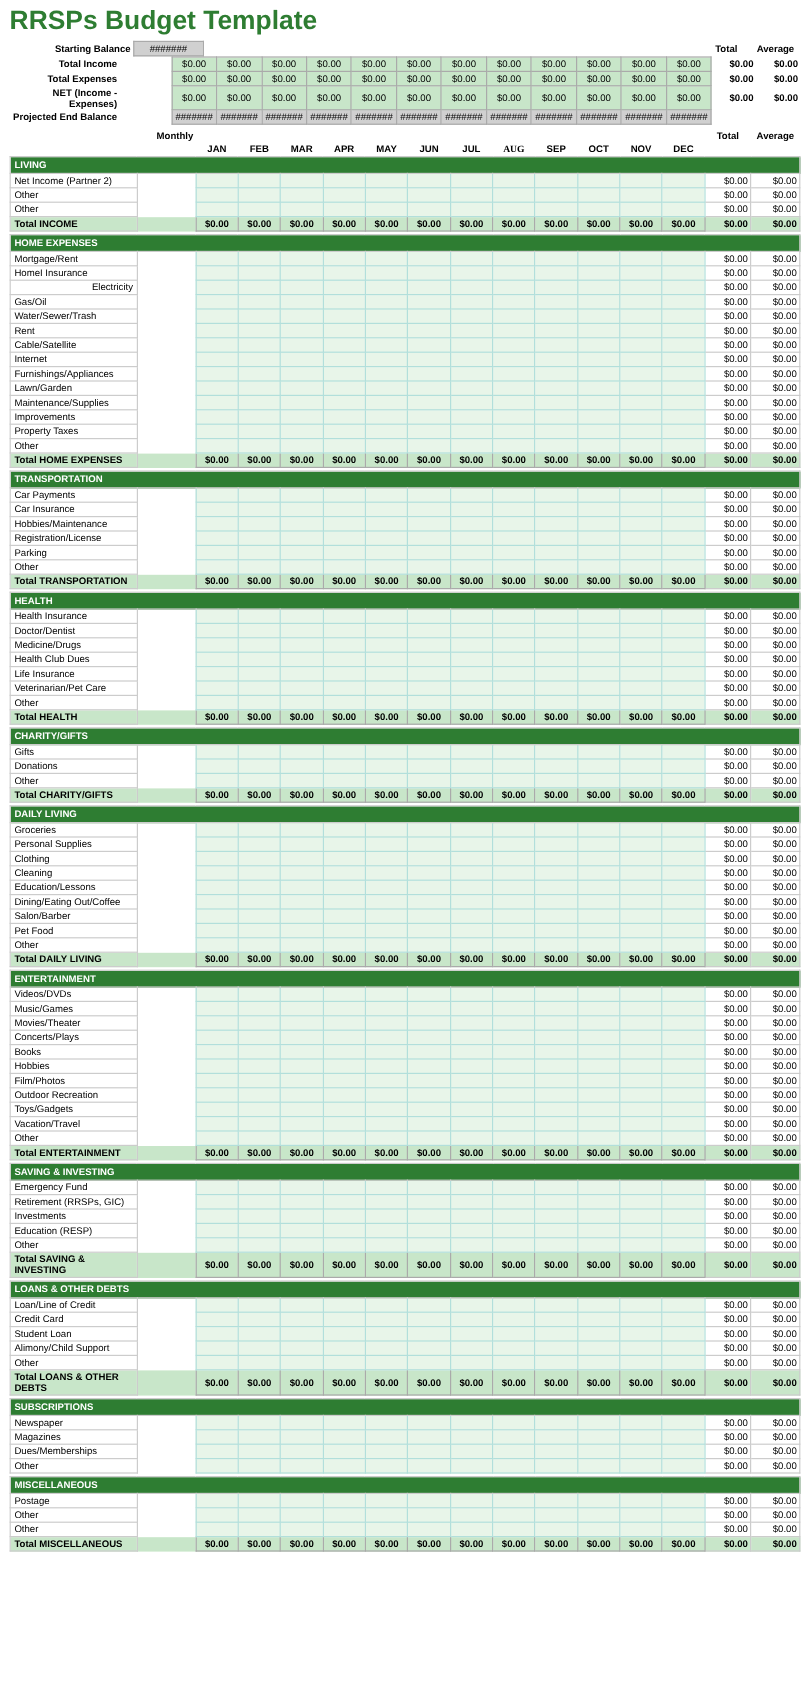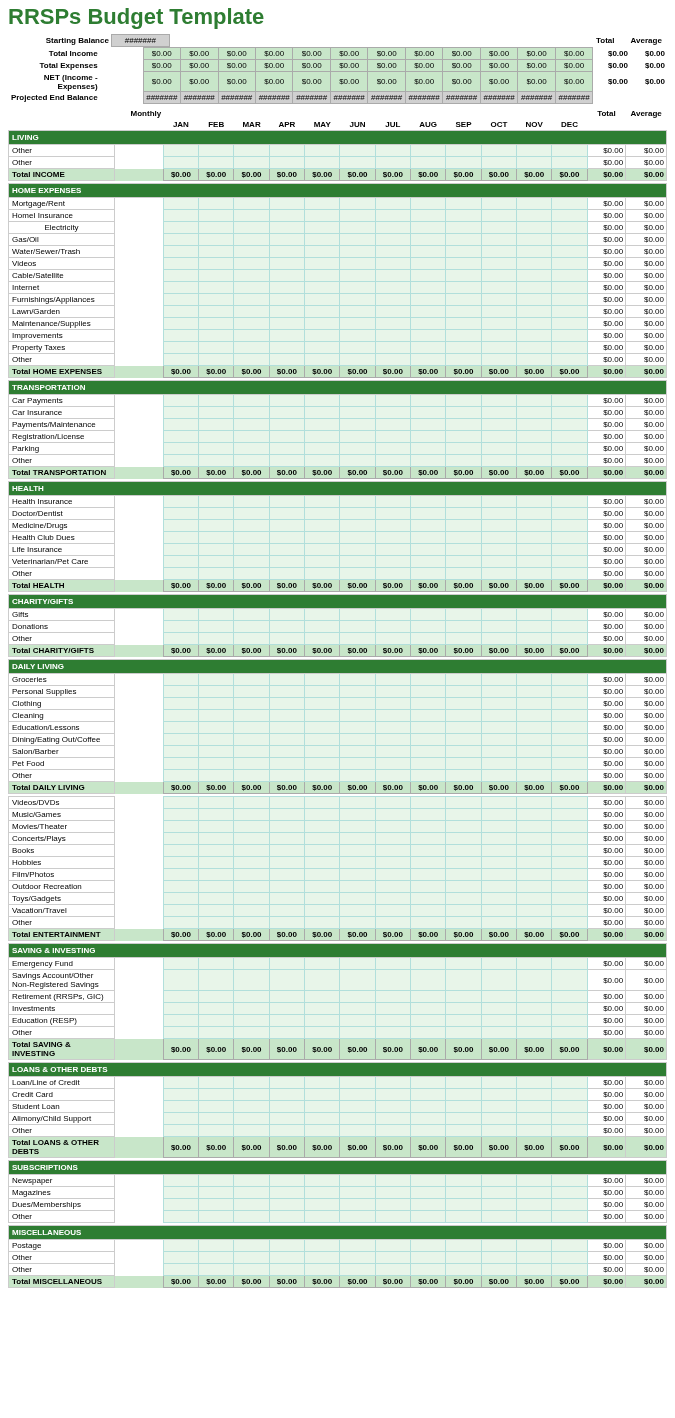--- a/index.html
+++ b/index.html
@@ -178,34 +178,52 @@
       <tr>
         <th style="width:110px;border:none;"></th>
         <th style="width:60px;border:none;"></th>
         <th id="month-jan" style="text-align:center;font-weight:bold;font-size:8px;border:none;width:38px;">JAN</th>
         <th style="text-align:center;font-weight:bold;font-size:8px;border:none;width:38px;">FEB</th>
         <th style="text-align:center;font-weight:bold;font-size:8px;border:none;width:38px;">MAR</th>
         <th style="text-align:center;font-weight:bold;font-size:8px;border:none;width:38px;">APR</th>
         <th style="text-align:center;font-weight:bold;font-size:8px;border:none;width:38px;">MAY</th>
         <th style="text-align:center;font-weight:bold;font-size:8px;border:none;width:38px;">JUN</th>
         <th style="text-align:center;font-weight:bold;font-size:8px;border:none;width:38px;">JUL</th>
-        <th style="text-align:center;font-weight:bold;font-size:8px;border:none;width:38px;">AUG</th>
+        <th style="text-align:center;font-weight:bold;font-size:8px;border:none;width:38px;font-family:Liberation Serif, serif;">AUG</th>
         <th style="text-align:center;font-weight:bold;font-size:8px;border:none;width:38px;">SEP</th>
         <th style="text-align:center;font-weight:bold;font-size:8px;border:none;width:38px;">OCT</th>
         <th style="text-align:center;font-weight:bold;font-size:8px;border:none;width:38px;">NOV</th>
         <th style="text-align:center;font-weight:bold;font-size:8px;border:none;width:38px;">DEC</th>
         <th style="text-align:center;font-weight:bold;font-size:8px;border:none;width:42px;"></th>
         <th style="text-align:center;font-weight:bold;font-size:8px;border:none;width:42px;"></th>
       </tr>
     </thead>
     <tbody id="main-body">
     <tr>
           <td colspan="16" style="background: rgb(46, 125, 50); color: rgb(255, 255, 255); font-weight: bold; font-size: 8px; padding: 2px 3px;">LIVING</td>
         </tr>
         <tr>
+          <td style="font-size: 8px; padding: 1px 3px; text-align: left;">Net Income (Partner 2)</td>
+          <td style="border: none;"></td>
+          <td style="background: rgb(232, 245, 233); border: 1px solid rgb(178, 223, 219); font-size: 8px; padding: 1px 2px;"></td>
+          <td style="background: rgb(232, 245, 233); border: 1px solid rgb(178, 223, 219); font-size: 8px; padding: 1px 2px;"></td>
+          <td style="background: rgb(232, 245, 233); border: 1px solid rgb(178, 223, 219); font-size: 8px; padding: 1px 2px;"></td>
+          <td style="background: rgb(232, 245, 233); border: 1px solid rgb(178, 223, 219); font-size: 8px; padding: 1px 2px;"></td>
+          <td style="background: rgb(232, 245, 233); border: 1px solid rgb(178, 223, 219); font-size: 8px; padding: 1px 2px;"></td>
+          <td style="background: rgb(232, 245, 233); border: 1px solid rgb(178, 223, 219); font-size: 8px; padding: 1px 2px;"></td>
+          <td style="background: rgb(232, 245, 233); border: 1px solid rgb(178, 223, 219); font-size: 8px; padding: 1px 2px;"></td>
+          <td style="background: rgb(232, 245, 233); border: 1px solid rgb(178, 223, 219); font-size: 8px; padding: 1px 2px;"></td>
+          <td style="background: rgb(232, 245, 233); border: 1px solid rgb(178, 223, 219); font-size: 8px; padding: 1px 2px;"></td>
+          <td style="background: rgb(232, 245, 233); border: 1px solid rgb(178, 223, 219); font-size: 8px; padding: 1px 2px;"></td>
+          <td style="background: rgb(232, 245, 233); border: 1px solid rgb(178, 223, 219); font-size: 8px; padding: 1px 2px;"></td>
+          <td style="background: rgb(232, 245, 233); border: 1px solid rgb(178, 223, 219); font-size: 8px; padding: 1px 2px;"></td>
+          <td style="text-align: right; font-size: 8px; padding: 1px 2px;">$0.00</td>
+          <td style="text-align: right; font-size: 8px; padding: 1px 2px;">$0.00</td>
+        </tr>
+        <tr>
           <td style="font-size: 8px; padding: 1px 3px; text-align: left;">Other</td>
           <td style="border: none;"></td>
           <td style="background: rgb(232, 245, 233); border: 1px solid rgb(178, 223, 219); font-size: 8px; padding: 1px 2px;"></td>
           <td style="background: rgb(232, 245, 233); border: 1px solid rgb(178, 223, 219); font-size: 8px; padding: 1px 2px;"></td>
           <td style="background: rgb(232, 245, 233); border: 1px solid rgb(178, 223, 219); font-size: 8px; padding: 1px 2px;"></td>
           <td style="background: rgb(232, 245, 233); border: 1px solid rgb(178, 223, 219); font-size: 8px; padding: 1px 2px;"></td>
           <td style="background: rgb(232, 245, 233); border: 1px solid rgb(178, 223, 219); font-size: 8px; padding: 1px 2px;"></td>
           <td style="background: rgb(232, 245, 233); border: 1px solid rgb(178, 223, 219); font-size: 8px; padding: 1px 2px;"></td>
           <td style="background: rgb(232, 245, 233); border: 1px solid rgb(178, 223, 219); font-size: 8px; padding: 1px 2px;"></td>
           <td style="background: rgb(232, 245, 233); border: 1px solid rgb(178, 223, 219); font-size: 8px; padding: 1px 2px;"></td>
@@ -288,21 +306,21 @@
           <td style="background: rgb(232, 245, 233); border: 1px solid rgb(178, 223, 219); font-size: 8px; padding: 1px 2px;"></td>
           <td style="background: rgb(232, 245, 233); border: 1px solid rgb(178, 223, 219); font-size: 8px; padding: 1px 2px;"></td>
           <td style="background: rgb(232, 245, 233); border: 1px solid rgb(178, 223, 219); font-size: 8px; padding: 1px 2px;"></td>
           <td style="background: rgb(232, 245, 233); border: 1px solid rgb(178, 223, 219); font-size: 8px; padding: 1px 2px;"></td>
           <td style="background: rgb(232, 245, 233); border: 1px solid rgb(178, 223, 219); font-size: 8px; padding: 1px 2px;"></td>
           <td style="background: rgb(232, 245, 233); border: 1px solid rgb(178, 223, 219); font-size: 8px; padding: 1px 2px;"></td>
           <td style="text-align: right; font-size: 8px; padding: 1px 2px;">$0.00</td>
           <td style="text-align: right; font-size: 8px; padding: 1px 2px;">$0.00</td>
         </tr>
         <tr>
-          <td style="font-size: 8px; padding: 1px 3px; text-align: center;">Electricity</td>
+          <td style="font-size: 8px; padding: 1px 3px; text-align: right;">Electricity</td>
           <td style="border: none;"></td>
           <td style="background: rgb(232, 245, 233); border: 1px solid rgb(178, 223, 219); font-size: 8px; padding: 1px 2px;"></td>
           <td style="background: rgb(232, 245, 233); border: 1px solid rgb(178, 223, 219); font-size: 8px; padding: 1px 2px;"></td>
           <td style="background: rgb(232, 245, 233); border: 1px solid rgb(178, 223, 219); font-size: 8px; padding: 1px 2px;"></td>
           <td style="background: rgb(232, 245, 233); border: 1px solid rgb(178, 223, 219); font-size: 8px; padding: 1px 2px;"></td>
           <td style="background: rgb(232, 245, 233); border: 1px solid rgb(178, 223, 219); font-size: 8px; padding: 1px 2px;"></td>
           <td style="background: rgb(232, 245, 233); border: 1px solid rgb(178, 223, 219); font-size: 8px; padding: 1px 2px;"></td>
           <td style="background: rgb(232, 245, 233); border: 1px solid rgb(178, 223, 219); font-size: 8px; padding: 1px 2px;"></td>
           <td style="background: rgb(232, 245, 233); border: 1px solid rgb(178, 223, 219); font-size: 8px; padding: 1px 2px;"></td>
           <td style="background: rgb(232, 245, 233); border: 1px solid rgb(178, 223, 219); font-size: 8px; padding: 1px 2px;"></td>
@@ -342,21 +360,21 @@
           <td style="background: rgb(232, 245, 233); border: 1px solid rgb(178, 223, 219); font-size: 8px; padding: 1px 2px;"></td>
           <td style="background: rgb(232, 245, 233); border: 1px solid rgb(178, 223, 219); font-size: 8px; padding: 1px 2px;"></td>
           <td style="background: rgb(232, 245, 233); border: 1px solid rgb(178, 223, 219); font-size: 8px; padding: 1px 2px;"></td>
           <td style="background: rgb(232, 245, 233); border: 1px solid rgb(178, 223, 219); font-size: 8px; padding: 1px 2px;"></td>
           <td style="background: rgb(232, 245, 233); border: 1px solid rgb(178, 223, 219); font-size: 8px; padding: 1px 2px;"></td>
           <td style="background: rgb(232, 245, 233); border: 1px solid rgb(178, 223, 219); font-size: 8px; padding: 1px 2px;"></td>
           <td style="text-align: right; font-size: 8px; padding: 1px 2px;">$0.00</td>
           <td style="text-align: right; font-size: 8px; padding: 1px 2px;">$0.00</td>
         </tr>
         <tr>
-          <td style="font-size: 8px; padding: 1px 3px; text-align: left;">Videos</td>
+          <td style="font-size: 8px; padding: 1px 3px; text-align: left;">Rent</td>
           <td style="border: none;"></td>
           <td style="background: rgb(232, 245, 233); border: 1px solid rgb(178, 223, 219); font-size: 8px; padding: 1px 2px;"></td>
           <td style="background: rgb(232, 245, 233); border: 1px solid rgb(178, 223, 219); font-size: 8px; padding: 1px 2px;"></td>
           <td style="background: rgb(232, 245, 233); border: 1px solid rgb(178, 223, 219); font-size: 8px; padding: 1px 2px;"></td>
           <td style="background: rgb(232, 245, 233); border: 1px solid rgb(178, 223, 219); font-size: 8px; padding: 1px 2px;"></td>
           <td style="background: rgb(232, 245, 233); border: 1px solid rgb(178, 223, 219); font-size: 8px; padding: 1px 2px;"></td>
           <td style="background: rgb(232, 245, 233); border: 1px solid rgb(178, 223, 219); font-size: 8px; padding: 1px 2px;"></td>
           <td style="background: rgb(232, 245, 233); border: 1px solid rgb(178, 223, 219); font-size: 8px; padding: 1px 2px;"></td>
           <td style="background: rgb(232, 245, 233); border: 1px solid rgb(178, 223, 219); font-size: 8px; padding: 1px 2px;"></td>
           <td style="background: rgb(232, 245, 233); border: 1px solid rgb(178, 223, 219); font-size: 8px; padding: 1px 2px;"></td>
@@ -564,21 +582,21 @@
           <td style="background: rgb(232, 245, 233); border: 1px solid rgb(178, 223, 219); font-size: 8px; padding: 1px 2px;"></td>
           <td style="background: rgb(232, 245, 233); border: 1px solid rgb(178, 223, 219); font-size: 8px; padding: 1px 2px;"></td>
           <td style="background: rgb(232, 245, 233); border: 1px solid rgb(178, 223, 219); font-size: 8px; padding: 1px 2px;"></td>
           <td style="background: rgb(232, 245, 233); border: 1px solid rgb(178, 223, 219); font-size: 8px; padding: 1px 2px;"></td>
           <td style="background: rgb(232, 245, 233); border: 1px solid rgb(178, 223, 219); font-size: 8px; padding: 1px 2px;"></td>
           <td style="background: rgb(232, 245, 233); border: 1px solid rgb(178, 223, 219); font-size: 8px; padding: 1px 2px;"></td>
           <td style="text-align: right; font-size: 8px; padding: 1px 2px;">$0.00</td>
           <td style="text-align: right; font-size: 8px; padding: 1px 2px;">$0.00</td>
         </tr>
         <tr>
-          <td style="font-size: 8px; padding: 1px 3px; text-align: left;">Payments/Maintenance</td>
+          <td style="font-size: 8px; padding: 1px 3px; text-align: left;">Hobbies/Maintenance</td>
           <td style="border: none;"></td>
           <td style="background: rgb(232, 245, 233); border: 1px solid rgb(178, 223, 219); font-size: 8px; padding: 1px 2px;"></td>
           <td style="background: rgb(232, 245, 233); border: 1px solid rgb(178, 223, 219); font-size: 8px; padding: 1px 2px;"></td>
           <td style="background: rgb(232, 245, 233); border: 1px solid rgb(178, 223, 219); font-size: 8px; padding: 1px 2px;"></td>
           <td style="background: rgb(232, 245, 233); border: 1px solid rgb(178, 223, 219); font-size: 8px; padding: 1px 2px;"></td>
           <td style="background: rgb(232, 245, 233); border: 1px solid rgb(178, 223, 219); font-size: 8px; padding: 1px 2px;"></td>
           <td style="background: rgb(232, 245, 233); border: 1px solid rgb(178, 223, 219); font-size: 8px; padding: 1px 2px;"></td>
           <td style="background: rgb(232, 245, 233); border: 1px solid rgb(178, 223, 219); font-size: 8px; padding: 1px 2px;"></td>
           <td style="background: rgb(232, 245, 233); border: 1px solid rgb(178, 223, 219); font-size: 8px; padding: 1px 2px;"></td>
           <td style="background: rgb(232, 245, 233); border: 1px solid rgb(178, 223, 219); font-size: 8px; padding: 1px 2px;"></td>
@@ -1071,20 +1089,23 @@
           <td style="background: rgb(200, 230, 201); border: 1px solid rgb(170, 170, 170); text-align: center; font-size: 8px; padding: 1px 2px; font-weight: bold;">$0.00</td>
           <td style="background: rgb(200, 230, 201); border: 1px solid rgb(170, 170, 170); text-align: center; font-size: 8px; padding: 1px 2px; font-weight: bold;">$0.00</td>
           <td style="background: rgb(200, 230, 201); border: 1px solid rgb(170, 170, 170); text-align: center; font-size: 8px; padding: 1px 2px; font-weight: bold;">$0.00</td>
           <td style="font-weight: bold; font-size: 8px; padding: 1px 2px; text-align: right; background: rgb(200, 230, 201);">$0.00</td>
           <td style="font-weight: bold; font-size: 8px; padding: 1px 2px; text-align: right; background: rgb(200, 230, 201);">$0.00</td>
         </tr>
         <tr>
           <td colspan="16" style="height: 3px; border: none;"></td>
         </tr>
         <tr>
+          <td colspan="16" style="background: rgb(46, 125, 50); color: rgb(255, 255, 255); font-weight: bold; font-size: 8px; padding: 2px 3px;">ENTERTAINMENT</td>
+        </tr>
+        <tr>
           <td style="font-size: 8px; padding: 1px 3px; text-align: left;">Videos/DVDs</td>
           <td style="border: none;"></td>
           <td style="background: rgb(232, 245, 233); border: 1px solid rgb(178, 223, 219); font-size: 8px; padding: 1px 2px;"></td>
           <td style="background: rgb(232, 245, 233); border: 1px solid rgb(178, 223, 219); font-size: 8px; padding: 1px 2px;"></td>
           <td style="background: rgb(232, 245, 233); border: 1px solid rgb(178, 223, 219); font-size: 8px; padding: 1px 2px;"></td>
           <td style="background: rgb(232, 245, 233); border: 1px solid rgb(178, 223, 219); font-size: 8px; padding: 1px 2px;"></td>
           <td style="background: rgb(232, 245, 233); border: 1px solid rgb(178, 223, 219); font-size: 8px; padding: 1px 2px;"></td>
           <td style="background: rgb(232, 245, 233); border: 1px solid rgb(178, 223, 219); font-size: 8px; padding: 1px 2px;"></td>
           <td style="background: rgb(232, 245, 233); border: 1px solid rgb(178, 223, 219); font-size: 8px; padding: 1px 2px;"></td>
           <td style="background: rgb(232, 245, 233); border: 1px solid rgb(178, 223, 219); font-size: 8px; padding: 1px 2px;"></td>
@@ -1294,38 +1315,20 @@
           <td style="font-weight: bold; font-size: 8px; padding: 1px 2px; text-align: right; background: rgb(200, 230, 201);">$0.00</td>
         </tr>
         <tr>
           <td colspan="16" style="height: 3px; border: none;"></td>
         </tr>
         <tr>
           <td colspan="16" style="background: rgb(46, 125, 50); color: rgb(255, 255, 255); font-weight: bold; font-size: 8px; padding: 2px 3px;">SAVING &amp; INVESTING</td>
         </tr>
         <tr>
           <td style="font-size: 8px; padding: 1px 3px; text-align: left;">Emergency Fund</td>
-          <td style="border: none;"></td>
-          <td style="background: rgb(232, 245, 233); border: 1px solid rgb(178, 223, 219); font-size: 8px; padding: 1px 2px;"></td>
-          <td style="background: rgb(232, 245, 233); border: 1px solid rgb(178, 223, 219); font-size: 8px; padding: 1px 2px;"></td>
-          <td style="background: rgb(232, 245, 233); border: 1px solid rgb(178, 223, 219); font-size: 8px; padding: 1px 2px;"></td>
-          <td style="background: rgb(232, 245, 233); border: 1px solid rgb(178, 223, 219); font-size: 8px; padding: 1px 2px;"></td>
-          <td style="background: rgb(232, 245, 233); border: 1px solid rgb(178, 223, 219); font-size: 8px; padding: 1px 2px;"></td>
-          <td style="background: rgb(232, 245, 233); border: 1px solid rgb(178, 223, 219); font-size: 8px; padding: 1px 2px;"></td>
-          <td style="background: rgb(232, 245, 233); border: 1px solid rgb(178, 223, 219); font-size: 8px; padding: 1px 2px;"></td>
-          <td style="background: rgb(232, 245, 233); border: 1px solid rgb(178, 223, 219); font-size: 8px; padding: 1px 2px;"></td>
-          <td style="background: rgb(232, 245, 233); border: 1px solid rgb(178, 223, 219); font-size: 8px; padding: 1px 2px;"></td>
-          <td style="background: rgb(232, 245, 233); border: 1px solid rgb(178, 223, 219); font-size: 8px; padding: 1px 2px;"></td>
-          <td style="background: rgb(232, 245, 233); border: 1px solid rgb(178, 223, 219); font-size: 8px; padding: 1px 2px;"></td>
-          <td style="background: rgb(232, 245, 233); border: 1px solid rgb(178, 223, 219); font-size: 8px; padding: 1px 2px;"></td>
-          <td style="text-align: right; font-size: 8px; padding: 1px 2px;">$0.00</td>
-          <td style="text-align: right; font-size: 8px; padding: 1px 2px;">$0.00</td>
-        </tr>
-        <tr>
-          <td style="font-size: 8px; padding: 1px 3px; text-align: left;">Savings Account/Other Non-Registered Savings</td>
           <td style="border: none;"></td>
           <td style="background: rgb(232, 245, 233); border: 1px solid rgb(178, 223, 219); font-size: 8px; padding: 1px 2px;"></td>
           <td style="background: rgb(232, 245, 233); border: 1px solid rgb(178, 223, 219); font-size: 8px; padding: 1px 2px;"></td>
           <td style="background: rgb(232, 245, 233); border: 1px solid rgb(178, 223, 219); font-size: 8px; padding: 1px 2px;"></td>
           <td style="background: rgb(232, 245, 233); border: 1px solid rgb(178, 223, 219); font-size: 8px; padding: 1px 2px;"></td>
           <td style="background: rgb(232, 245, 233); border: 1px solid rgb(178, 223, 219); font-size: 8px; padding: 1px 2px;"></td>
           <td style="background: rgb(232, 245, 233); border: 1px solid rgb(178, 223, 219); font-size: 8px; padding: 1px 2px;"></td>
           <td style="background: rgb(232, 245, 233); border: 1px solid rgb(178, 223, 219); font-size: 8px; padding: 1px 2px;"></td>
           <td style="background: rgb(232, 245, 233); border: 1px solid rgb(178, 223, 219); font-size: 8px; padding: 1px 2px;"></td>
           <td style="background: rgb(232, 245, 233); border: 1px solid rgb(178, 223, 219); font-size: 8px; padding: 1px 2px;"></td>

